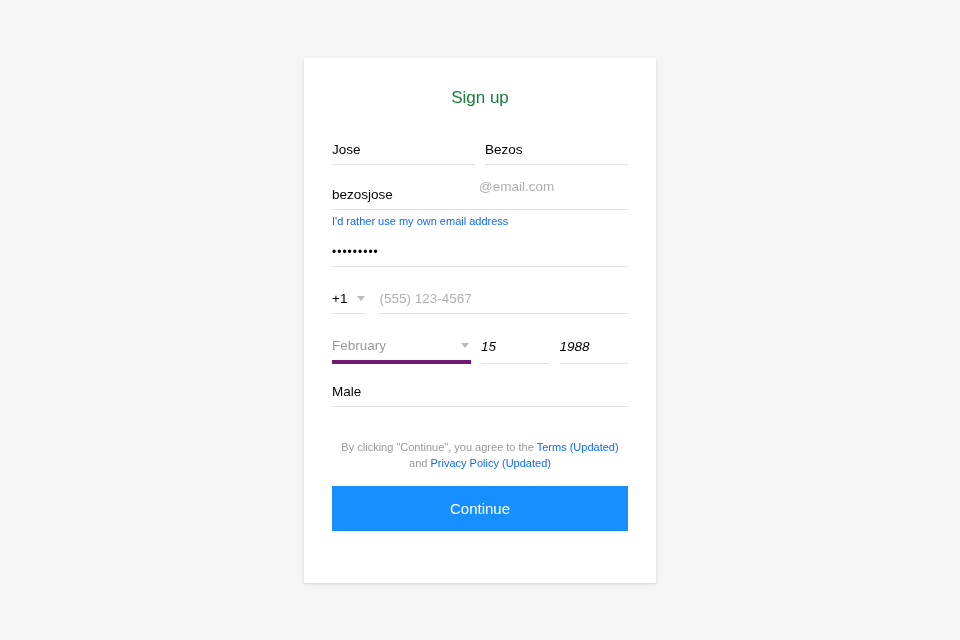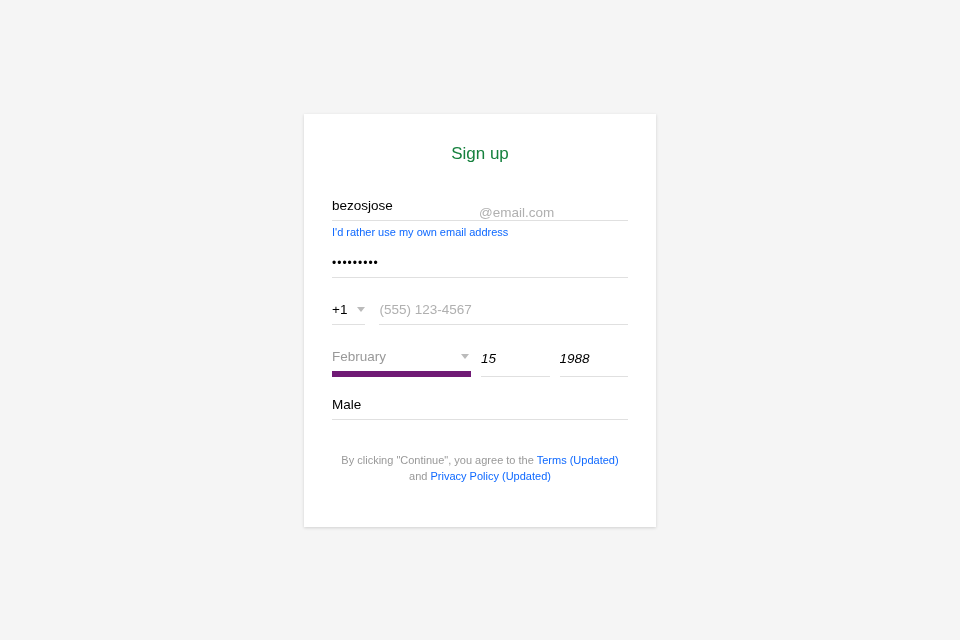--- a/index.html
+++ b/index.html
@@ -32,21 +32,21 @@
       padding: 8px 0 7px 0;
       font-size: 13.5px;
       width: 100%;
       outline: none;
       color: #000;
       background: transparent;
     }
     .field::placeholder { color: #b0b0b0; }
     .name-row { margin-bottom: 14px; }
     .name-row .field { flex: 1; }
-    .email-row { display: flex; align-items: flex-end; border-bottom: 1px solid #e0e0e0; }
+    .email-row { display: flex; align-items: flex-start; border-bottom: 1px solid #e0e0e0; }
     .email-row .field { border-bottom: none; flex: 1; }
     .email-suffix { color: #b0b0b0; font-size: 13.5px; padding-right: 2px; flex: 1; }
     .link-small {
       color: #0f69ff;
       font-size: 11px;
       margin-top: 5px;
       margin-bottom: 10px;
       display: inline-block;
       text-decoration: none;
     }
@@ -67,21 +67,21 @@
       border-right: 4px solid transparent;
       border-top: 5px solid #bbb;
     }
     .phone-input { flex: 1; }
     .dob-row { display: flex; gap: 10px; margin-bottom: 12px; }
     .month-select {
       flex: 1.4;
       display: flex;
       align-items: center;
       justify-content: space-between;
-      border-bottom: 6px solid #701a75;
+      border-bottom: 4px solid #701a75;
       padding: 8px 2px 7px 0;
       font-size: 13.5px;
       color: #999;
       cursor: pointer;
     }
     .day-input, .year-input {
       flex: 0.7;
       text-align: left;
       font-style: italic;
     }
@@ -110,20 +110,24 @@
       color: #222;
     }
     .signin-row a { color: #0f69ff; text-decoration: none; }
   </style>
 </head>
 <body>
 
 <div class="card">
   <div class="title">Sign up</div>
 
+  <div class="row name-row">
+    <input class="field" value="Jose" style="">
+    <input class="field" value="Bezos" style="">
+  </div>
 
   <div class="email-row">
     <input class="field" value="bezosjose" style="">
     <span class="email-suffix">@email.com</span>
   </div>
   <a href="#" class="link-small">I'd rather use my own email address</a>
 
   <input class="field password-field" type="text" value="•••••••••" style="">
 
   <div class="phone-row">
@@ -142,14 +146,15 @@
     <input class="field day-input" value="15" style="">
     <input class="field year-input" value="1988" style="">
   </div>
 
   <input class="field gender-field" value="Male" style="">
 
   <div class="terms">
     <span>By clicking "Continue", you agree to the </span><a href="#">Terms (Updated)</a><span> and </span><a href="#">Privacy Policy (Updated)</a>
   </div>
 
+  <button class="continue-btn">Continue</button>
 
 </div>
 
 </body></html>

